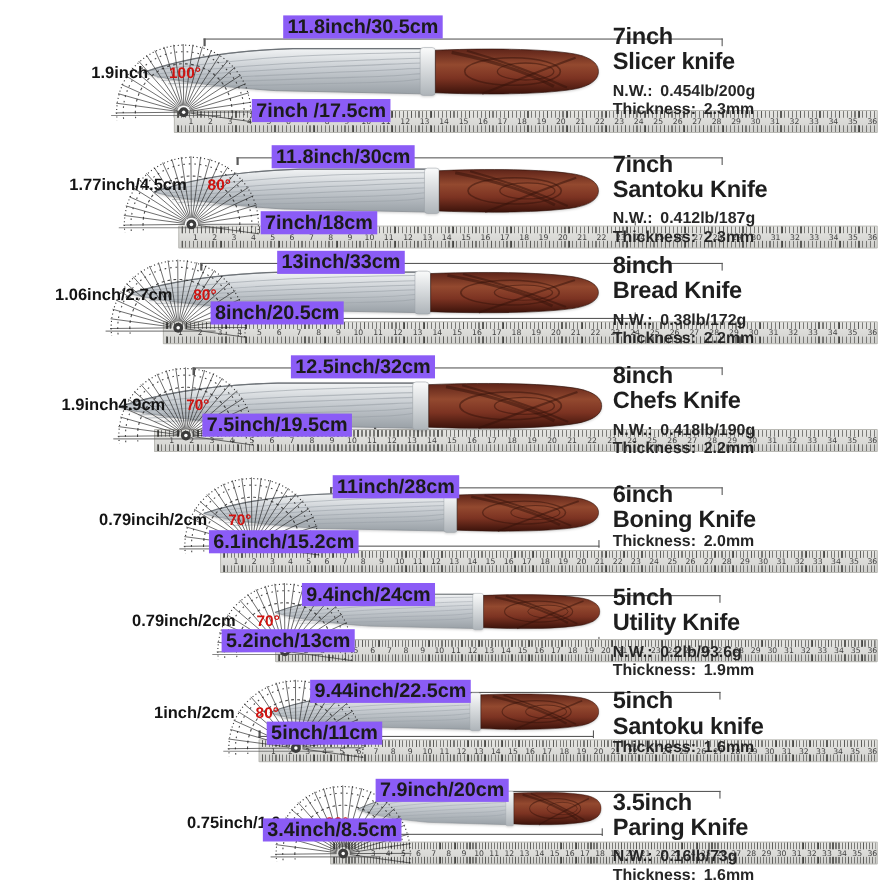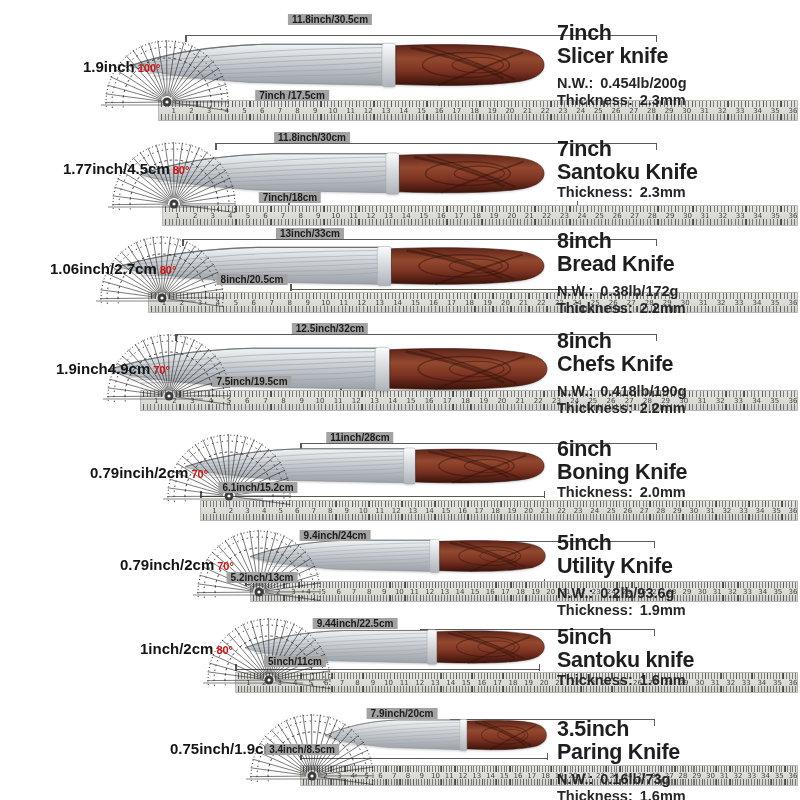--- a/index.html
+++ b/index.html
@@ -15,24 +15,24 @@
   .bolster{fill:url(#bolsterGrad);stroke:#9aa0a5;stroke-width:.5;}
   .handle{fill:url(#woodGrad);stroke:#2f130c;stroke-width:.6;}
   .wood{fill:none;stroke:#33120a;opacity:.5;}
   
   svg.fan{position:absolute;width:148px;height:74px;z-index:3;overflow:visible;}
   
   .dim-line{position:absolute;height:0;border-top:1.5px solid #5a5a5a;z-index:1;}
   .dim-line::before,.dim-line::after{content:"";position:absolute;width:1.5px;height:7px;background:#5a5a5a;top:-1px;}
   .dim-line::before{left:0;} .dim-line::after{right:0;}
   .dim-line.up::before,.dim-line.up::after{top:-6px;}
-  .dim-label{position:absolute;transform:translateX(-50%);background:#a3a3a3;padding:0 4px;
-             font-size:10px;font-weight:700;color:#1b1b1b;white-space:nowrap;z-index:4;}
+  .dim-label{position:absolute;transform:translateX(-50%);background:#8b5cf6;padding:0 4px;
+             font-size:18px;font-weight:700;color:#1b1b1b;white-space:nowrap;z-index:4;}
   .left-meas{position:absolute;white-space:nowrap;font-weight:700;font-size:15px;color:#141414;z-index:4;}
-  .left-meas .angle{color:var(--angle-red);font-size:11px;margin-left:3px;}
+  .left-meas .angle{color:var(--angle-red);font-size:14px;margin-left:19px;}
   
   .ruler{position:absolute;right:2px;height:21px;z-index:1;border-radius:1px;
          background:linear-gradient(#e6e6e3,#d0d0cd);box-shadow:inset 0 0 0 1px #b9b9b4;}
   .ruler .tk{position:absolute;left:3px;right:2px;height:6px;
     background:repeating-linear-gradient(90deg,rgba(95,95,92,.8) 0 1px,transparent 1px var(--sp5)),
                repeating-linear-gradient(90deg,rgba(55,55,52,.9) 0 1.3px,transparent 1.3px var(--sp));}
   .ruler .tk.t{top:1px;} .ruler .tk.b{bottom:1px;}
   .num{position:absolute;top:6.5px;transform:translateX(-50%);font-size:7px;color:#3f3f3f;
        font-family:"DejaVu Sans",sans-serif;}
   
@@ -271,20 +271,21 @@
         <span class="num" style="left: 543.083px;">31</span>
         <span class="num" style="left: 560.667px;">32</span>
         <span class="num" style="left: 578.25px;">33</span>
         <span class="num" style="left: 595.833px;">34</span>
         <span class="num" style="left: 613.417px;">35</span>
         <span class="num" style="left: 631px;">36</span>
       </div>
     <div class="info" style="top: 16px;">
       <div class="t1">7inch</div>
       <div class="t2">Santoku Knife</div>
+      <div class="spec first"><span class="lab">N.W.:</span><span>0.412lb/187g</span></div>
       <div class="spec"><span class="lab">Thickness:</span><span>2.3mm</span></div>
     </div>
   </div>
     <div class="row" style="top: 220px; height: 96px;">
     <svg class="knife" viewBox="0 0 420 60" preserveAspectRatio="none" style="left: 118px; top: 20px; width: 427px; height: 52px;">
       <path class="blade" d="M0,31 C36,18 84,10 138,8.5 L257,8.5 L257,51 L122,48 C64,44 22,38 0,31 Z"></path>
       <path class="streak" d="M8,29 C55,23 100,18 145,15.5 S225,12.5 256,12"></path>
       <path class="streak" d="M10,32.5 C62,27.5 112,23 162,21 S232,18 256,17.5"></path>
       <path class="streak" d="M13,35.5 C72,31.5 122,27.5 172,25.5 S237,22.5 256,22"></path>
       <path class="streak" d="M17,38.5 C82,35.5 132,32.5 182,30.5 S241,27.5 256,27"></path>

